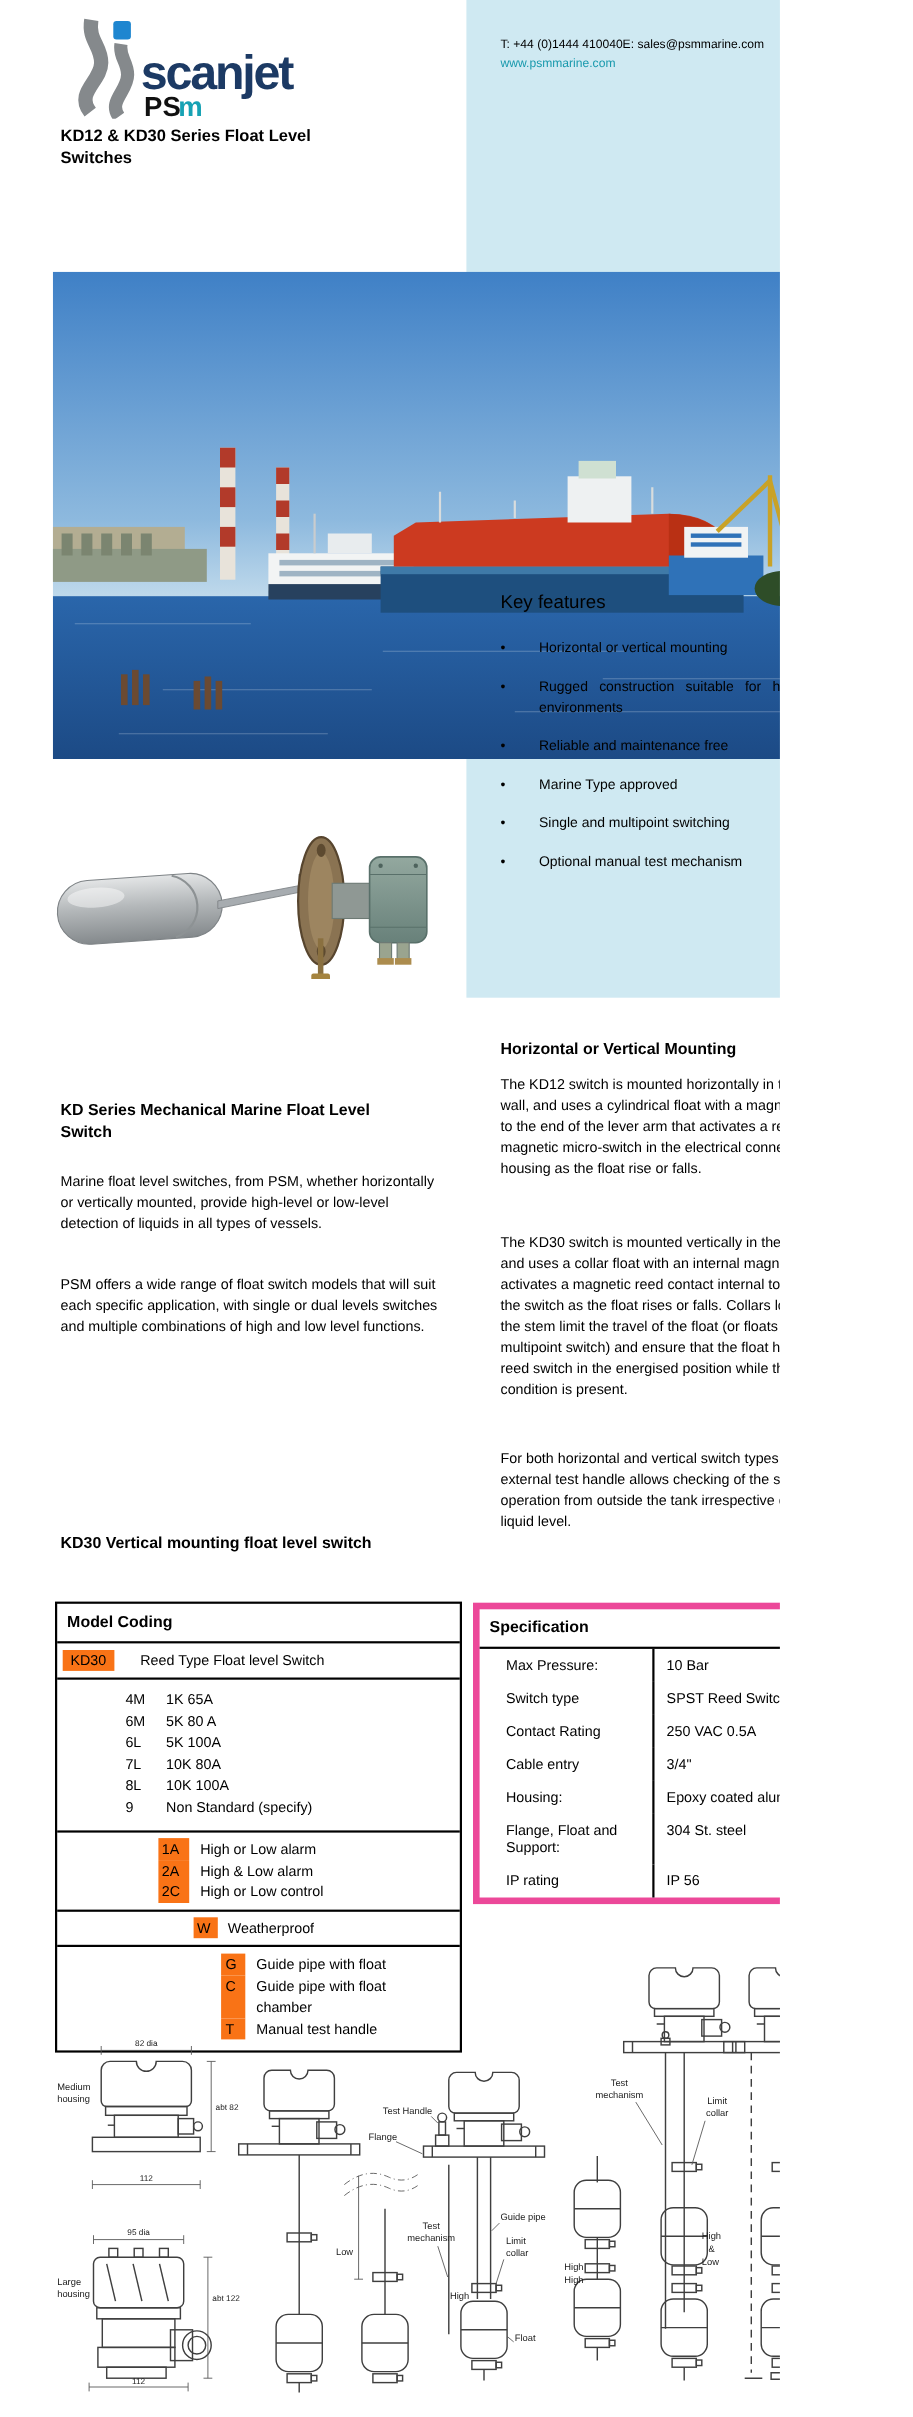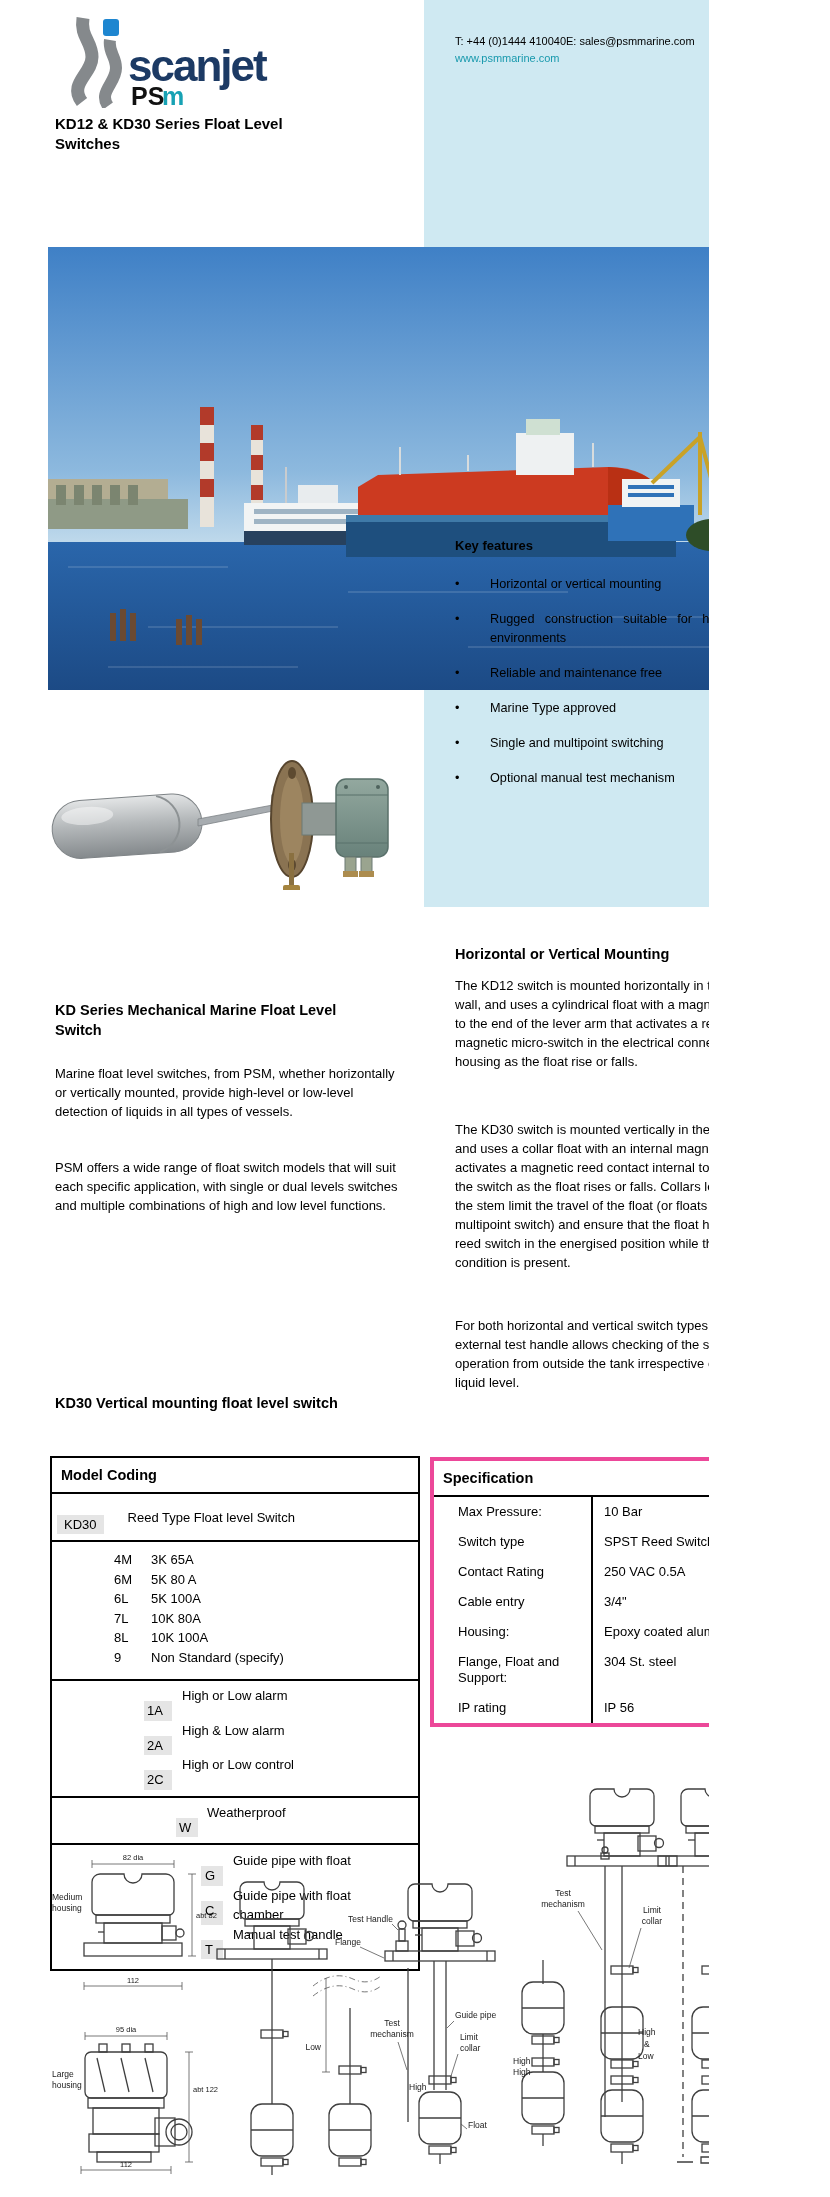--- a/index.html
+++ b/index.html
@@ -9,21 +9,21 @@
 
   
   .blue-panel{position:absolute;left:424px;top:0;width:406px;height:907px;background:#cfe9f2;}
   .contact{position:absolute;left:455px;top:33px;font-size:11px;line-height:17px;}
   .contact-row{display:flex;gap:0;}
   .website{color:#1899ad;}
   .doc-title{position:absolute;left:55px;top:114px;width:262px;font-size:15px;font-weight:bold;line-height:20px;}
 
   
   .key-features{position:absolute;left:455px;top:538px;width:328px;}
-  .kf-heading{font-size:13px;font-weight:bold;margin-bottom:22px;}
+  .kf-heading{font-size:17px;font-weight:normal;margin-bottom:22px;}
   .kf-item{display:flex;margin-bottom:16px;font-size:12.7px;line-height:19px;}
   .kf-dot{width:35px;flex:none;}
   .kf-dot::before{content:"•";}
   .kf-text{flex:1;text-align:justify;}
 
   
   .col-heading{font-size:14.5px;font-weight:bold;line-height:20px;}
   .body-text{font-size:13px;line-height:19px;}
   .lc-heading{position:absolute;left:55px;top:1000px;width:300px;}
   .lc-p1{position:absolute;left:55px;top:1064px;width:348px;}
@@ -32,40 +32,40 @@
   .rc-p1{position:absolute;left:455px;top:976px;width:328px;}
   .rc-p2{position:absolute;left:455px;top:1120px;width:328px;}
   .rc-p3{position:absolute;left:455px;top:1316px;width:328px;}
   .kd30-heading{position:absolute;left:55px;top:1393px;width:290px;}
 
   
   .mc-table{position:absolute;left:50px;top:1456px;width:370px;border:2px solid #000;
             font-size:13px;background:#fff;box-sizing:border-box;}
   .mc-head{padding:9px 9px;font-size:14.5px;font-weight:bold;border-bottom:2px solid #000;}
   .mc-base{display:flex;align-items:center;padding:6px 5px;border-bottom:2px solid #000;}
-  .hl{background:#e5e5e5;margin-top:15px;}
+  .hl{background:#f97316;}
   .mc-base-code{padding:2px 7px;}
   .mc-base-label{margin-left:24px;}
   .mc-sizes{padding:8px 0 12px 62px;border-bottom:2px solid #000;}
   .mc-size-row{display:flex;line-height:19.5px;}
   .mc-size-code{width:37px;flex:none;}
   .mc-levels{padding:5px 0 6px 92px;border-bottom:2px solid #000;}
   .mc-level-row{display:flex;line-height:19.5px;}
   .mc-level-code{width:22px;flex:none;padding:0 3px;text-align:left;}
   .mc-level-label{margin-left:10px;}
   .mc-w{display:flex;padding:5px 0 6px 124px;border-bottom:2px solid #000;line-height:19.5px;}
   .mc-w-code{width:16px;flex:none;padding:0 3px;}
   .mc-w-label{margin-left:9px;}
   .mc-opts{padding:6px 0 10px 149px;}
   .mc-opt-row{display:flex;line-height:19.5px;}
   .mc-opt-code{width:14px;flex:none;padding:0 4px;}
   .mc-opt-label{margin-left:10px;width:168px;}
 
   
-  .spec-table{position:absolute;left:430px;top:1457px;width:350px;border:4px solid #ec4899;
+  .spec-table{position:absolute;left:430px;top:1457px;width:350px;border:6px solid #ec4899;
               font-size:13px;background:#fff;box-sizing:border-box;}
   .spec-head{padding:9px 9px;font-size:14.5px;font-weight:bold;border-bottom:2px solid #000;}
   .spec-body{display:grid;grid-template-columns:142px 1fr;padding-left:15px;}
   .spec-label{padding:7px 4px 7px 9px;line-height:16px;}
   .spec-value{padding:7px 4px 7px 11px;border-left:2px solid #000;line-height:16px;}
 
   svg text{font-family:"Liberation Sans","DejaVu Sans",sans-serif;}
   .ln{fill:none;stroke:#3f3f3f;stroke-width:1.3;}
   .thin{fill:none;stroke:#555;stroke-width:0.8;}
   .lbl{font-size:8.5px;fill:#1a1a1a;}
@@ -297,21 +297,21 @@
 
   <div class="mc-table">
     <div class="mc-head">Model Coding</div>
     <div class="mc-base">
       <span class="mc-base-code hl">KD30</span>
       <span class="mc-base-label">Reed Type Float level Switch</span>
     </div>
     <div class="mc-sizes">
       <div class="mc-size-row">
           <span class="mc-size-code">4M</span>
-          <span>3K 65A</span>
+          <span>1K 65A</span>
         </div>
       <div class="mc-size-row">
           <span class="mc-size-code">6M</span>
           <span>5K 80 A</span>
         </div>
       <div class="mc-size-row">
           <span class="mc-size-code">6L</span>
           <span>5K 100A</span>
         </div>
       <div class="mc-size-row">

